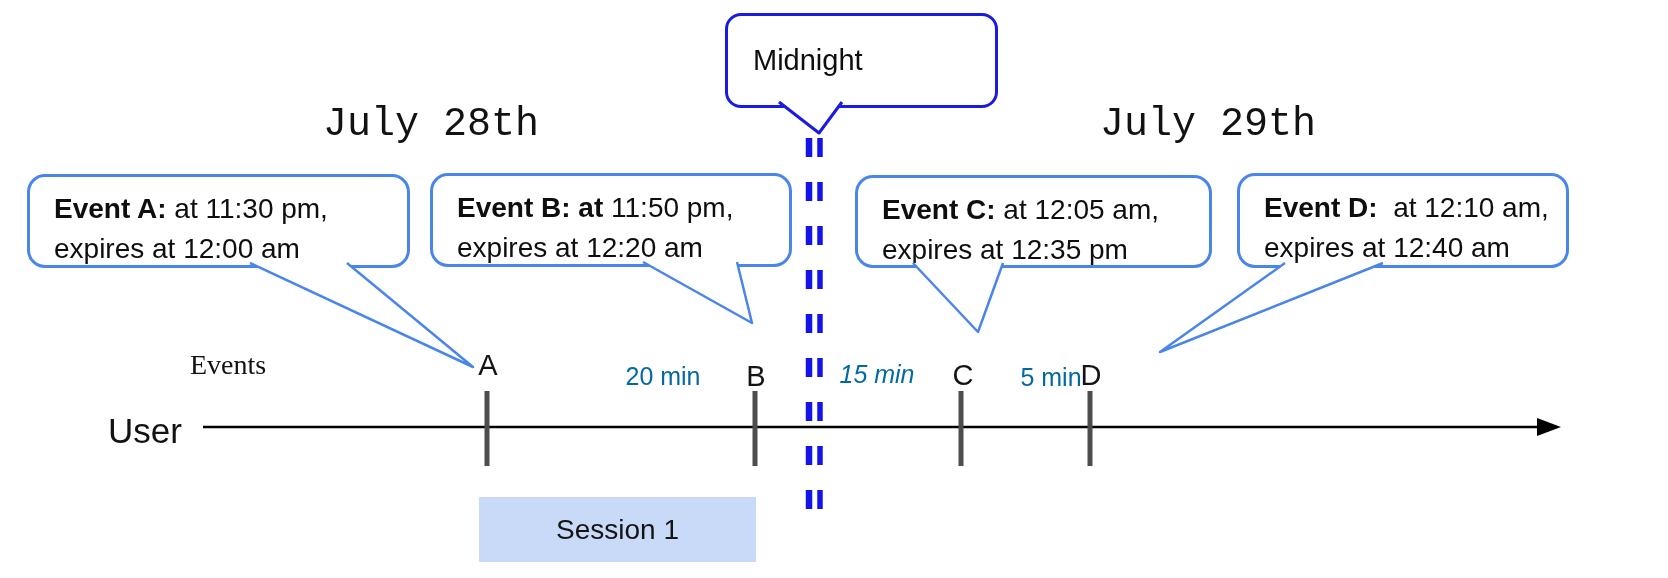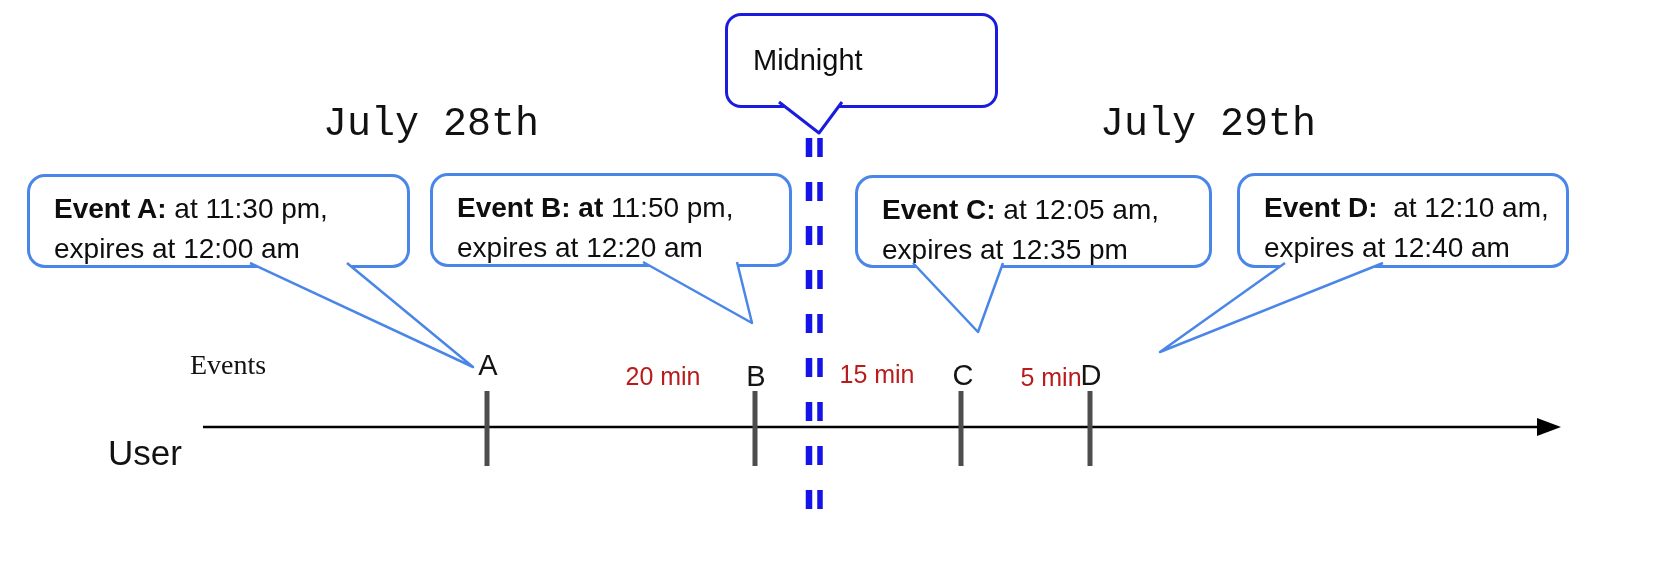--- a/index.html
+++ b/index.html
@@ -6,21 +6,21 @@
   .stage{
     position:relative;width:1668px;height:578px;background:#ffffff;
     font-family:"Liberation Sans", sans-serif;color:#111;overflow:hidden;
   }
   .abs{position:absolute;}
   .date-label{font-size:40px;color:#121212;white-space:nowrap;font-family:Liberation Mono, monospace;}
   .axis-label{white-space:nowrap;color:#121212;}
   .events-label{font-size:28px;}
   .user-label{font-size:35px;}
   .tick-label{font-size:29px;color:#141414;transform:translateX(-50%);white-space:nowrap;}
-  .interval-label{font-size:25px;color:#b91c1c;transform:translateX(-50%);white-space:nowrap;}
+  .interval-label{font-size:25px;color:#0369a1;transform:translateX(-50%);white-space:nowrap;}
   .callout{
     box-sizing:border-box;background:#ffffff;border:3px solid #4a86e8;border-radius:18px;
     padding:12px 0 0 24px;font-size:28px;line-height:40px;color:#0e0e0e;z-index:1;
   }
   .callout .line{white-space:pre;}
   .callout b{font-weight:bold;}
   .midnight{
     box-sizing:border-box;background:#ffffff;border:3px solid #1b1be0;border-radius:16px;
     display:flex;align-items:center;padding-left:25px;font-size:29px;color:#0e0e0e;z-index:1;
   }
@@ -56,31 +56,34 @@
     <div class="line"><b>Event C:</b><span> at 12:05 am,</span></div>
     <div class="line">expires at 12:35 pm</div>
   </div>
 
   <div class="abs callout" style="left:1237px;top:173px;width:332px;height:95px;">
     <div class="line"><b>Event D:</b><span>  at 12:10 am,</span></div>
     <div class="line">expires at 12:40 am</div>
   </div>
 
   <div class="abs axis-label events-label" style="left:190px;top:349px;font-family:Liberation Serif, serif;">Events</div>
-  <div class="abs axis-label user-label" style="left:108px;top:433px;text-align:center;">User</div>
+  <div class="abs axis-label user-label" style="left:108px;top:411px;text-align:center;">User</div>
 
   <div class="abs tick-label" style="left:488px;top:349px;">A</div>
   <div class="abs tick-label" style="left:756px;top:360px;">B</div>
   <div class="abs tick-label" style="left:963px;top:359px;">C</div>
   <div class="abs tick-label" style="left:1091px;top:359px;">D</div>
 
   <div class="abs interval-label" style="left:663px;top:362px;">20 min</div>
-  <div class="abs interval-label" style="left:877px;top:360px;">15 min</div>
+  <div class="abs interval-label" style="left:877px;top:360px;font-style:italic;">15 min</div>
   <div class="abs interval-label" style="left:1031px;top:363px;margin-left:20px;">5 min</div>
 
+  <div class="abs session" style="left:479px;top:497px;width:277px;height:65px;">
+    <span>Session 1</span>
+  </div>
 
   <svg class="overlay" width="1668" height="578" viewBox="0 0 1668 578">
 
     <line x1="203" y1="427" x2="1537" y2="427" stroke="#000000" stroke-width="2.5"></line>
     <polygon points="1537,418 1561,427 1537,436" fill="#000000"></polygon>
 
     <line x1="487" y1="391" x2="487" y2="466" stroke="#4d4d4d" stroke-width="5"></line>
     <line x1="755" y1="391" x2="755" y2="466" stroke="#4d4d4d" stroke-width="5"></line>
     <line x1="961" y1="391" x2="961" y2="466" stroke="#4d4d4d" stroke-width="5"></line>
     <line x1="1090" y1="391" x2="1090" y2="466" stroke="#4d4d4d" stroke-width="5"></line>

